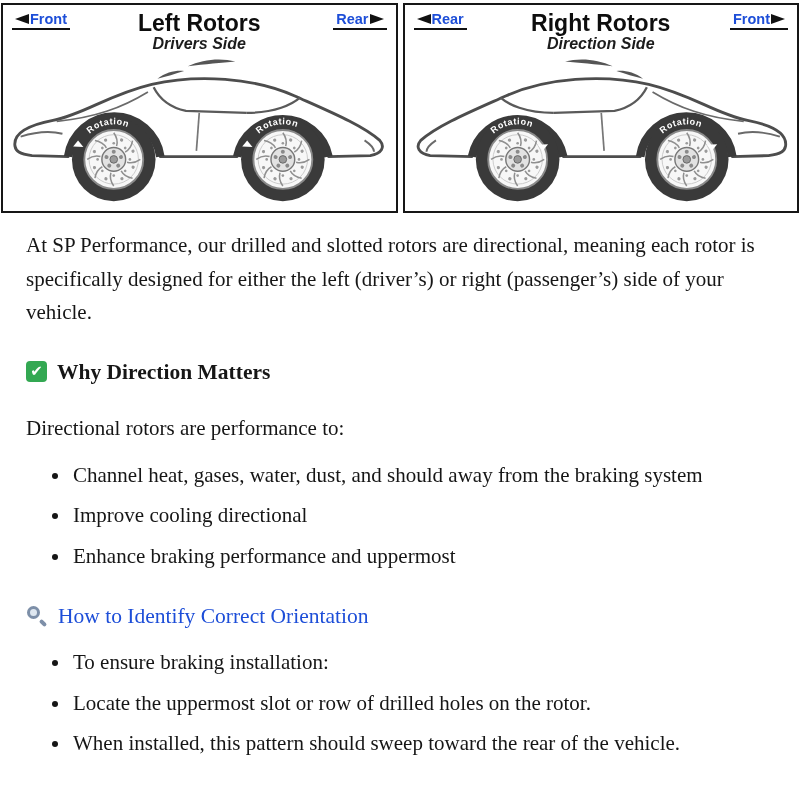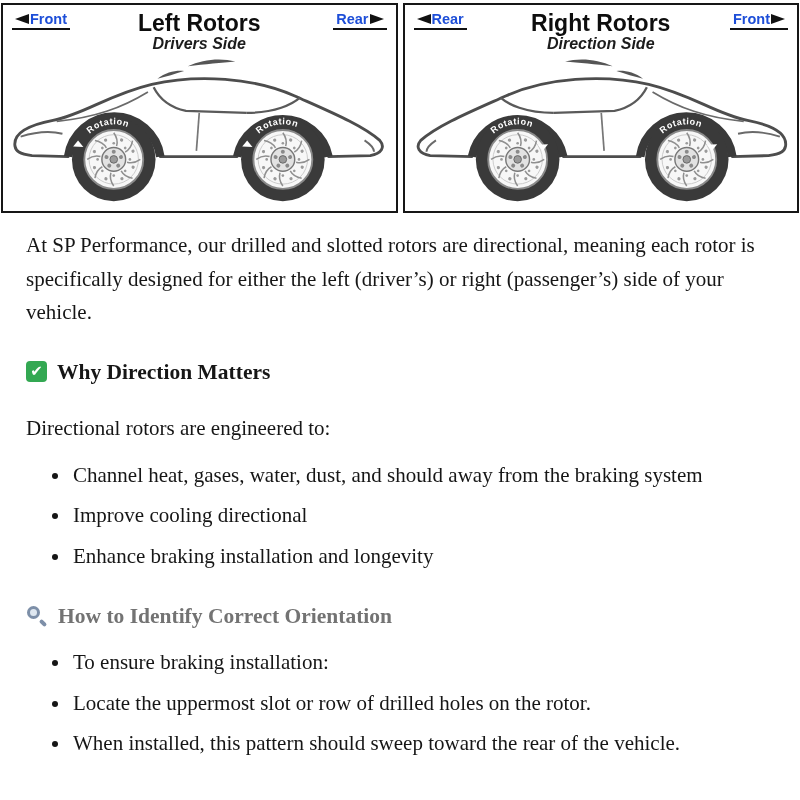--- a/index.html
+++ b/index.html
@@ -40,21 +40,21 @@
   }
 
   
   .article { padding:16px 32px 0 26px; font-size:21px; line-height:1.6; }
   .intro { margin:0; }
   .heading {
     display:flex; align-items:center; gap:10px;
     font-size:21.5px; margin:25px 0 0 0;
   }
   .heading-bold { font-weight:bold; }
-  .heading-light { font-weight:bold; color:#737373; }
+  .heading-light { font-weight:normal; color:#1d4ed8; }
   .lead { margin:23px 0 0 0; }
   ul.bullets { margin:13px 0 0 0; padding:0 0 0 45px; }
   ul.bullets li { margin:0 0 7px 0; padding-left:2px; }
 
   
   .check-icon {
     flex:none; width:21px; height:21px; background:#33a852; border-radius:4px;
     display:inline-flex; align-items:center; justify-content:center;
     color:#fff; font-size:15px; line-height:1;
     font-family:"DejaVu Sans", sans-serif;
@@ -198,26 +198,26 @@
 
 <div class="article">
 
   <p class="intro">At SP Performance, our drilled and slotted rotors are directional, meaning each rotor is specifically designed for either the left (driver’s) or right (passenger’s) side of your vehicle.</p>
 
   <div class="heading heading-bold">
     <span class="check-icon">✔</span>
     <span>Why Direction Matters</span>
   </div>
 
-  <p class="lead">Directional rotors are engineered to:</p>
+  <p class="lead">Directional rotors are performance to:</p>
 
   <ul class="bullets">
     <li>Channel heat, gases, water, dust, and should away from the braking system</li>
     <li>Improve cooling directional</li>
-    <li>Enhance braking installation and longevity</li>
+    <li>Enhance braking performance and uppermost</li>
   </ul>
 
   <div class="heading heading-light">
     <span class="mag-icon">
         <span class="lens"></span>
         <span class="handle"></span>
       </span>
     <span>How to Identify Correct Orientation</span>
   </div>
 

